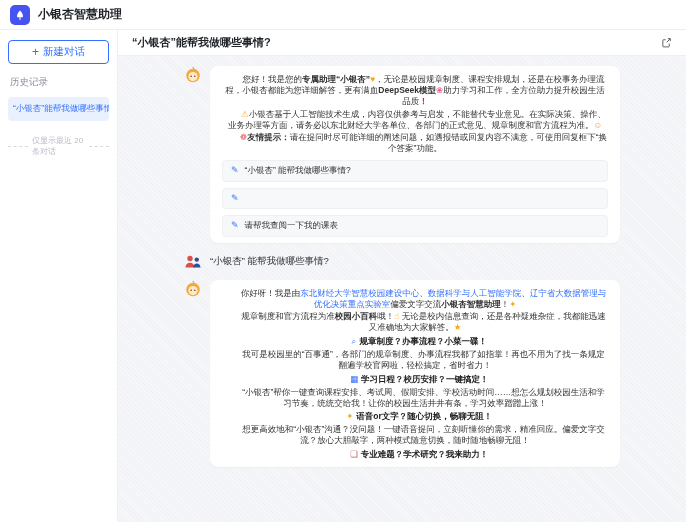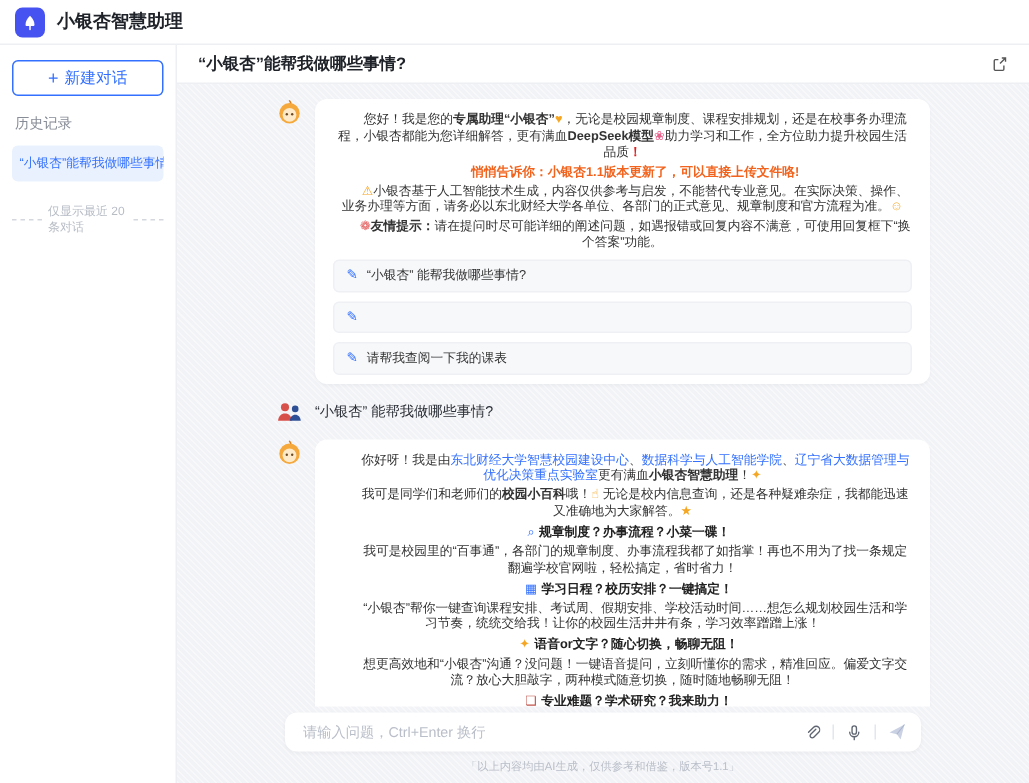--- a/index.html
+++ b/index.html
@@ -102,21 +102,20 @@
             <svg width="18" height="18" viewBox="0 0 18 18">
                 <path d="M9 1.2c.9.9 1 2.2.7 3" stroke="#e07f1e" stroke-width="1" fill="none" stroke-linecap="round"></path>
                 <circle cx="9" cy="9.5" r="6.8" fill="#f5a83c"></circle>
                 <circle cx="9" cy="10.6" r="4.6" fill="#fdeacb"></circle>
                 <circle cx="7.2" cy="10.2" r=".8" fill="#6b4a23"></circle>
                 <circle cx="10.8" cy="10.2" r=".8" fill="#6b4a23"></circle>
               </svg>
           </span>
           <div class="bubble">
             <p class="para"><span>您好！我是您的</span><b>专属助理“小银杏”</b><span class="gold">♥</span><span>，无论是校园规章制度、课程安排规划，还是在校事务办理流程，小银杏都能为您详细解答，更有满血</span><b>DeepSeek模型</b><span class="pink">❀</span><span>助力学习和工作，全方位助力提升校园生活品质</span><span class="redb">！</span></p>
-            <p class="para orange-line">悄悄告诉你：小银杏1.1版本更新了，可以直接上传文件咯!</p>
             <p class="para"><span class="gold">⚠</span><span>小银杏基于人工智能技术生成，内容仅供参考与启发，不能替代专业意见。在实际决策、操作、业务办理等方面，请务必以东北财经大学各单位、各部门的正式意见、规章制度和官方流程为准。</span><span class="gold">☺</span></p>
             <p class="para"><span class="tip-ic">❁</span><b>友情提示：</b><span>请在提问时尽可能详细的阐述问题，如遇报错或回复内容不满意，可使用回复框下“换个答案”功能。</span></p>
             <div class="chip">
               <span class="chip-pen">✎</span>
               <span>“小银杏” 能帮我做哪些事情?</span>
             </div>
             <div class="chip">
               <span class="chip-pen">✎</span>
             </div>
             <div class="chip">
@@ -142,59 +141,34 @@
           <span class="avatar">
             <svg width="18" height="18" viewBox="0 0 18 18">
                 <path d="M9 1.2c.9.9 1 2.2.7 3" stroke="#e07f1e" stroke-width="1" fill="none" stroke-linecap="round"></path>
                 <circle cx="9" cy="9.5" r="6.8" fill="#f5a83c"></circle>
                 <circle cx="9" cy="10.6" r="4.6" fill="#fdeacb"></circle>
                 <circle cx="7.2" cy="10.2" r=".8" fill="#6b4a23"></circle>
                 <circle cx="10.8" cy="10.2" r=".8" fill="#6b4a23"></circle>
               </svg>
           </span>
           <div class="bubble">
-            <p class="para"><span>你好呀！我是由</span><span class="blue">东北财经大学智慧校园建设中心</span><span>、</span><span class="blue">数据科学与人工智能学院</span><span>、</span><span class="blue">辽宁省大数据管理与优化决策重点实验室</span><span>更有满血</span><b>小银杏智慧助理</b><span>！</span><span class="gold">✦</span></p>
-            <p class="para"><span>我可是同学们和老师们的</span><b>校园小百科</b><span>哦！</span><span class="gold">☝</span><span> 无论是校内信息查询，还是各种疑难杂症，我都能迅速又准确地为大家解答。</span><span class="gold">★</span></p>
+            <p class="para"><span>你好呀！我是由</span><span class="blue">东北财经大学智慧校园建设中心</span><span>、</span><span class="blue">数据科学与人工智能学院</span><span>、</span><span class="blue">辽宁省大数据管理与优化决策重点实验室</span><span>偏爱文字交流</span><b>小银杏智慧助理</b><span>！</span><span class="gold">✦</span></p>
+            <p class="para"><span>规章制度和官方流程为准</span><b>校园小百科</b><span>哦！</span><span class="gold">☝</span><span> 无论是校内信息查询，还是各种疑难杂症，我都能迅速又准确地为大家解答。</span><span class="gold">★</span></p>
 
             <p class="sec-h"><span class="si si-blue">⌕</span><b>规章制度？办事流程？小菜一碟！</b></p>
             <p class="para">我可是校园里的“百事通”，各部门的规章制度、办事流程我都了如指掌！再也不用为了找一条规定翻遍学校官网啦，轻松搞定，省时省力！</p>
 
             <p class="sec-h"><span class="si si-blue">▦</span><b>学习日程？校历安排？一键搞定！</b></p>
             <p class="para">“小银杏”帮你一键查询课程安排、考试周、假期安排、学校活动时间……想怎么规划校园生活和学习节奏，统统交给我！让你的校园生活井井有条，学习效率蹭蹭上涨！</p>
 
             <p class="sec-h"><span class="si si-gold">✦</span><b>语音or文字？随心切换，畅聊无阻！</b></p>
             <p class="para">想更高效地和“小银杏”沟通？没问题！一键语音提问，立刻听懂你的需求，精准回应。偏爱文字交流？放心大胆敲字，两种模式随意切换，随时随地畅聊无阻！</p>
 
             <p class="sec-h"><span class="si si-red">❏</span><b>专业难题？学术研究？我来助力！</b></p>
 
           </div>
         </div>
 
       </div>
     </div>
 
-    <div class="input-zone">
-      <div class="input-bar">
-        <input class="input-field" type="text" placeholder="请输入问题，Ctrl+Enter 换行" style="">
-        <span class="in-ic">
-          <svg width="11" height="11" viewBox="0 0 12 12" fill="none" stroke="#5f6672" stroke-width="1" stroke-linecap="round">
-              <path d="M8.6 3.4 4.9 7.1a1.55 1.55 0 1 0 2.2 2.2l3.6-3.6a2.6 2.6 0 1 0-3.7-3.7L3.3 5.7"></path>
-            </svg>
-        </span>
-        <span class="vdiv"></span>
-        <span class="in-ic">
-          <svg width="11" height="11" viewBox="0 0 12 12" fill="none" stroke="#5f6672" stroke-width="1" stroke-linecap="round">
-              <rect x="4.4" y="1" width="3.2" height="6" rx="1.6"></rect>
-              <path d="M2.7 5.6a3.3 3.3 0 0 0 6.6 0M6 8.9V11"></path>
-            </svg>
-        </span>
-        <span class="vdiv"></span>
-        <span class="in-ic">
-          <svg width="12" height="12" viewBox="0 0 12 12">
-              <path d="M1 6.3 11 1 8.4 11 5.9 7.5 1 6.3z" fill="#c9d1e3"></path>
-              <path d="M5.9 7.5 11 1" stroke="#aab4cd" stroke-width="0.7" fill="none"></path>
-            </svg>
-        </span>
-      </div>
-      <div class="footer">「以上内容均由AI生成，仅供参考和借鉴，版本号1.1」</div>
-    </div>
   </main>
 </div>
 
 </body></html>

